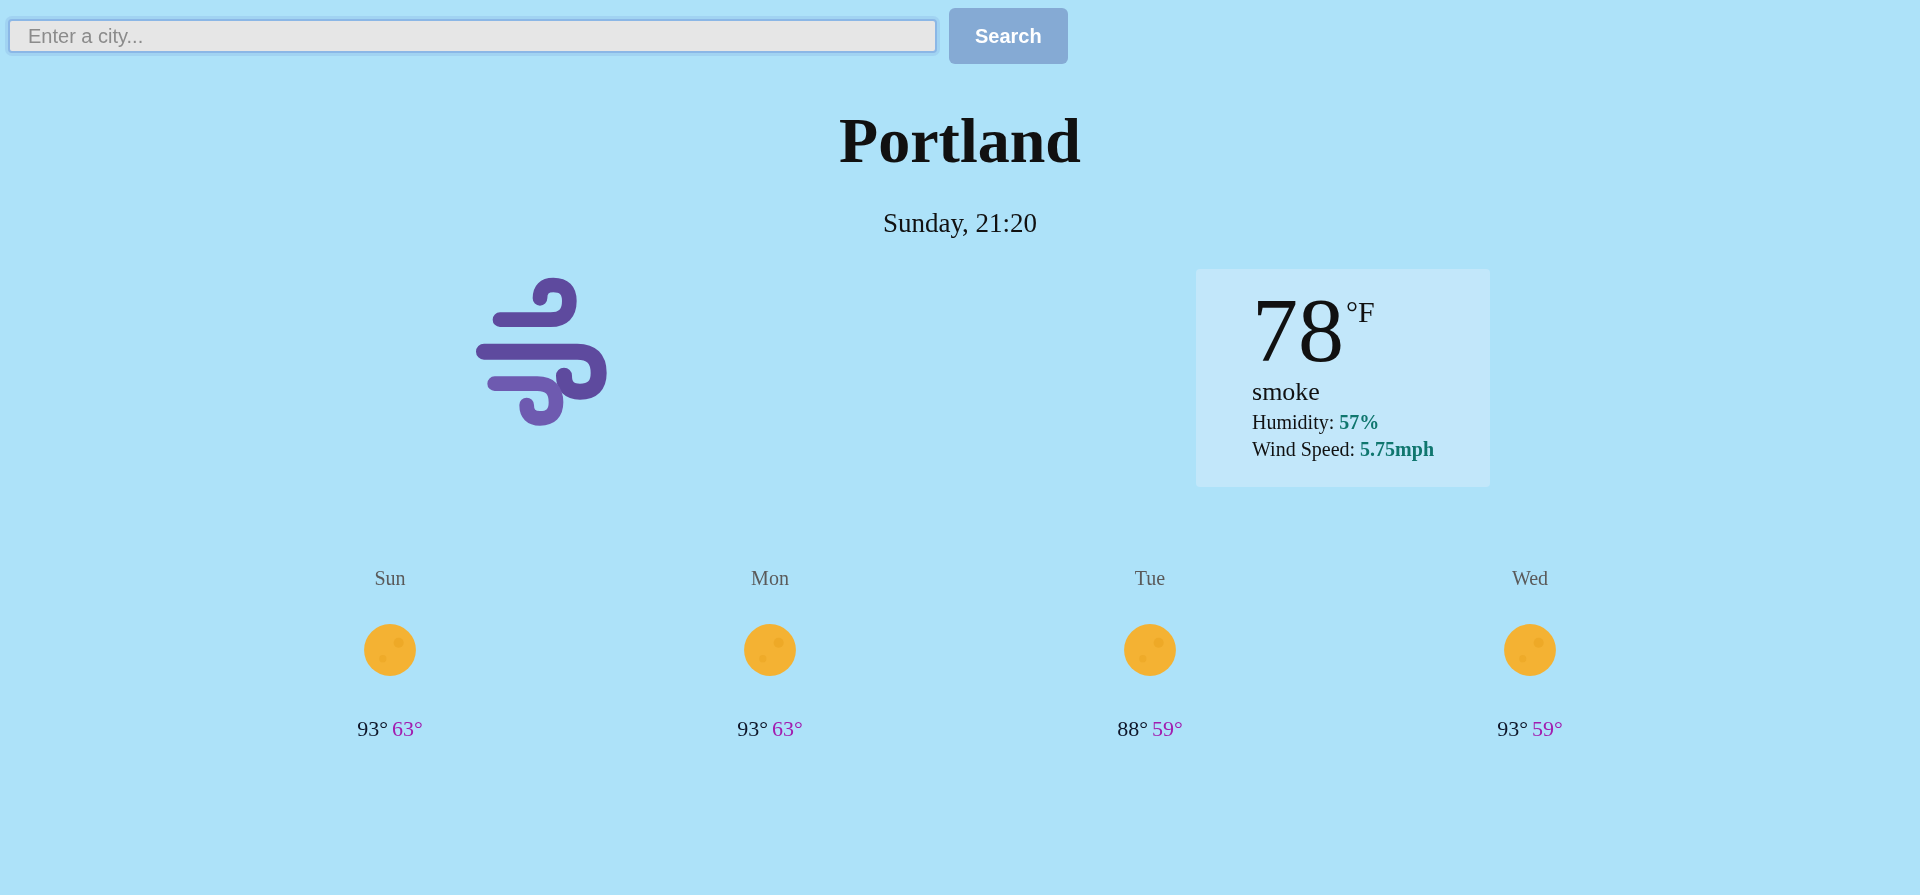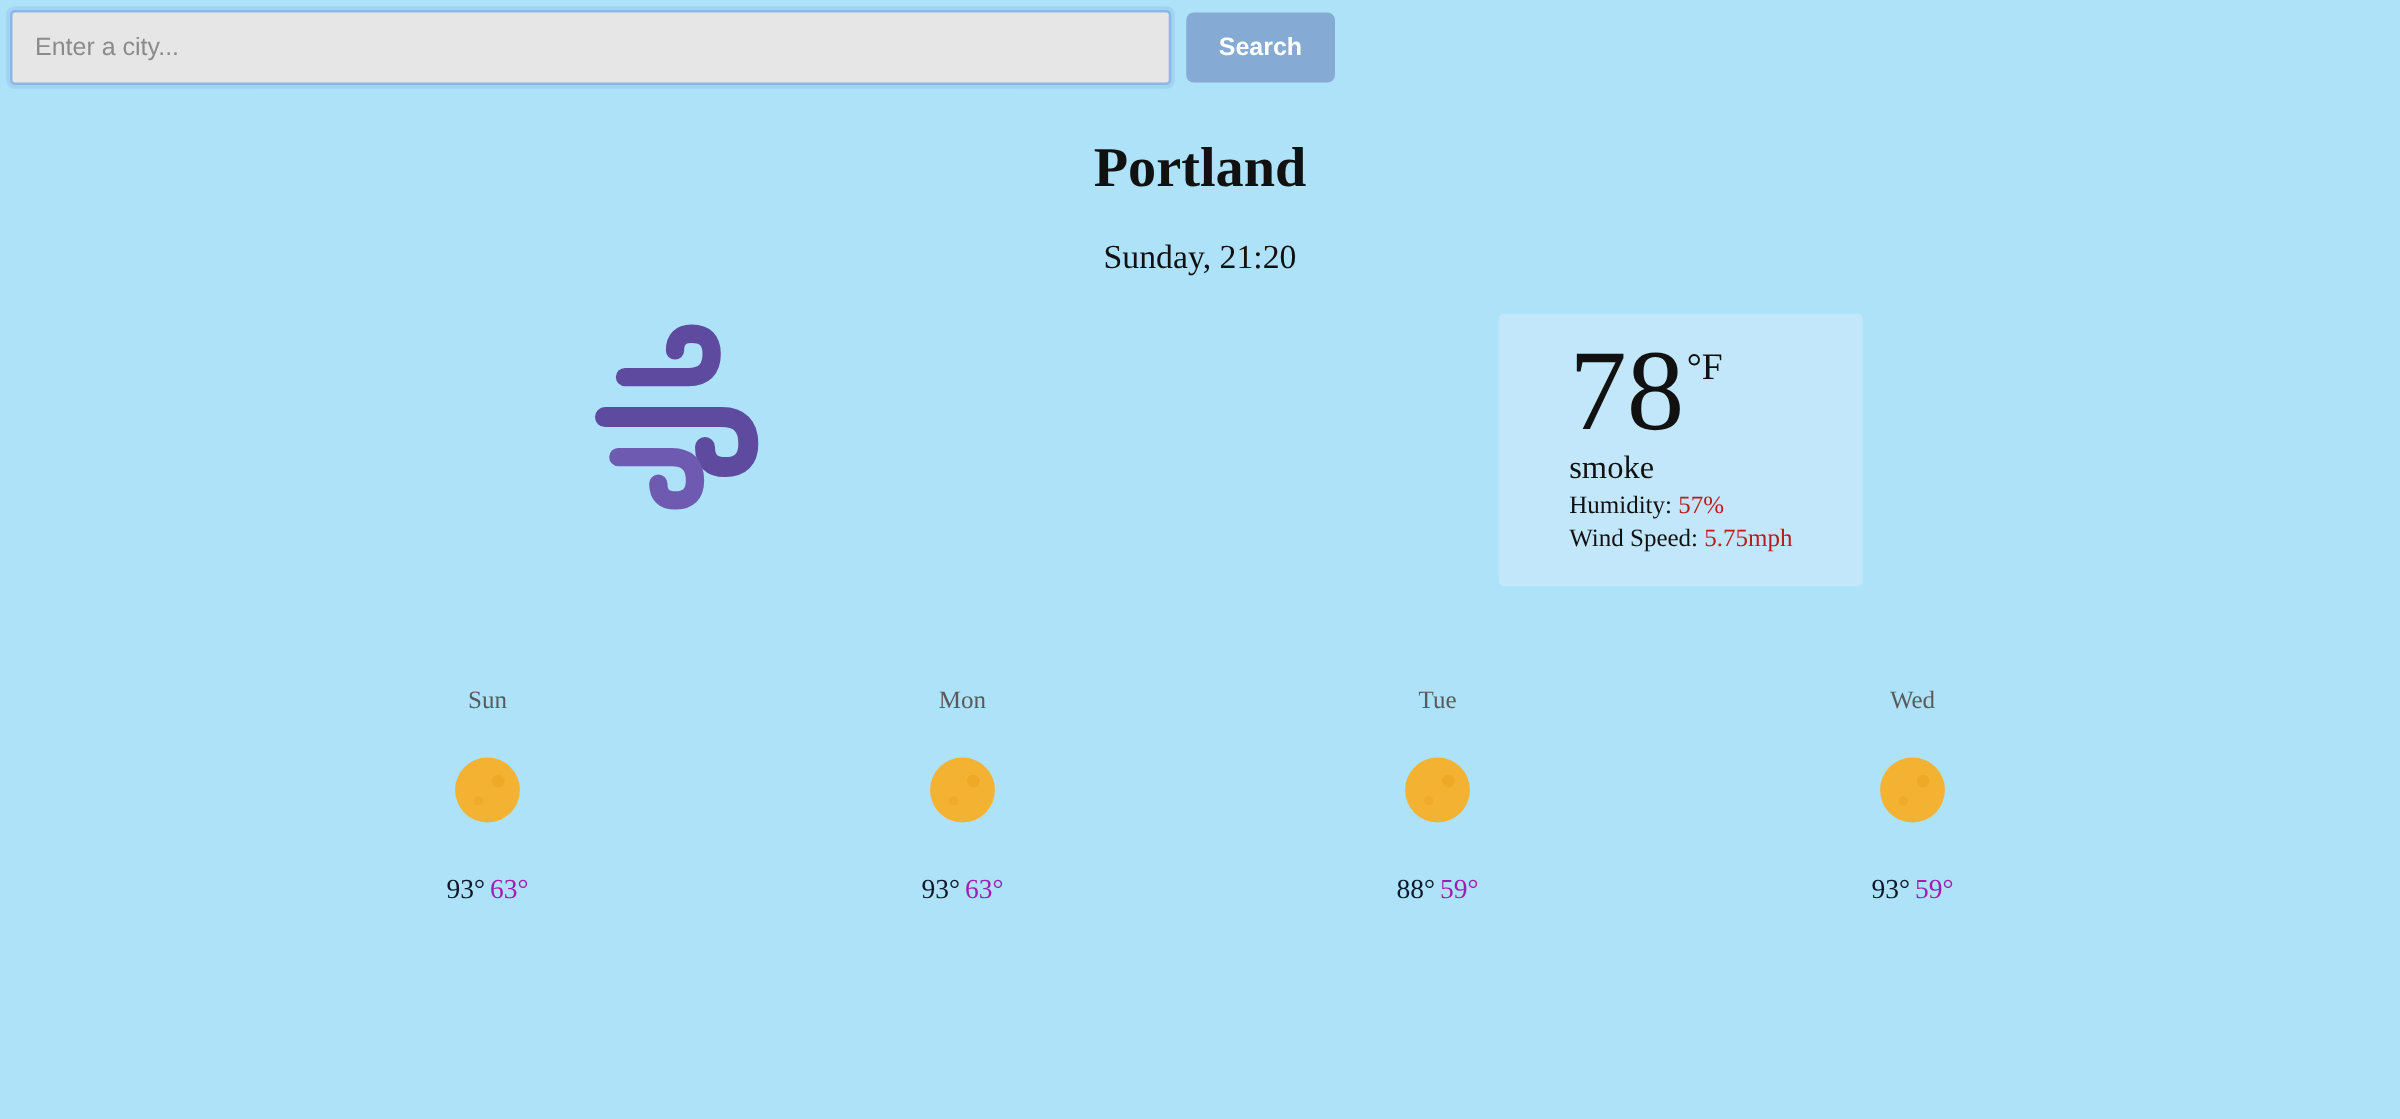--- a/index.html
+++ b/index.html
@@ -13,21 +13,21 @@
   .search-row {
     display: flex;
     align-items: center;
     gap: 12px;
     padding: 0;
     margin-bottom: 40px;
   }
   .search-input {
     flex: 0 0 auto;
     width: 929px;
-    height: 60px;
+    height: 34px;
     background: #e6e6e6;
     border: 2px solid #8bb7e6;
     border-radius: 4px;
     padding: 14px 18px;
     font-size: 20px;
     font-family: Arial, sans-serif;
     color: #333;
     outline: none;
     box-shadow: 0 0 0 3px rgba(139,183,230,0.35);
   }
@@ -43,21 +43,21 @@
     font-weight: 600;
     font-family: Arial, sans-serif;
     cursor: pointer;
   }
   .container {
     width: 1540px;
     margin: 0 auto;
     text-align: center;
   }
   .city {
-    font-size: 45px;
+    font-size: 64px;
     font-weight: 700;
     margin-top: 20px;
     margin-bottom: 30px;
   }
   .datetime {
     font-size: 27px;
     margin-bottom: 30px;
   }
   .current-row {
     display: flex;
@@ -89,21 +89,21 @@
     margin-top: 4px;
   }
   .condition {
     font-size: 26px;
     margin-top: 8px;
   }
   .meta {
     font-size: 20px;
     margin-top: 4px;
   }
-  .meta .val { color: #b91c1c; font-weight: 400; }
+  .meta .val { color: #0f766e; font-weight: 700; }
   .forecast {
     display: flex;
     justify-content: space-between;
     margin-top: 80px;
     padding: 0 10px 20px 10px;
   }
   .day-col {
     flex: 1;
     text-align: center;
   }

